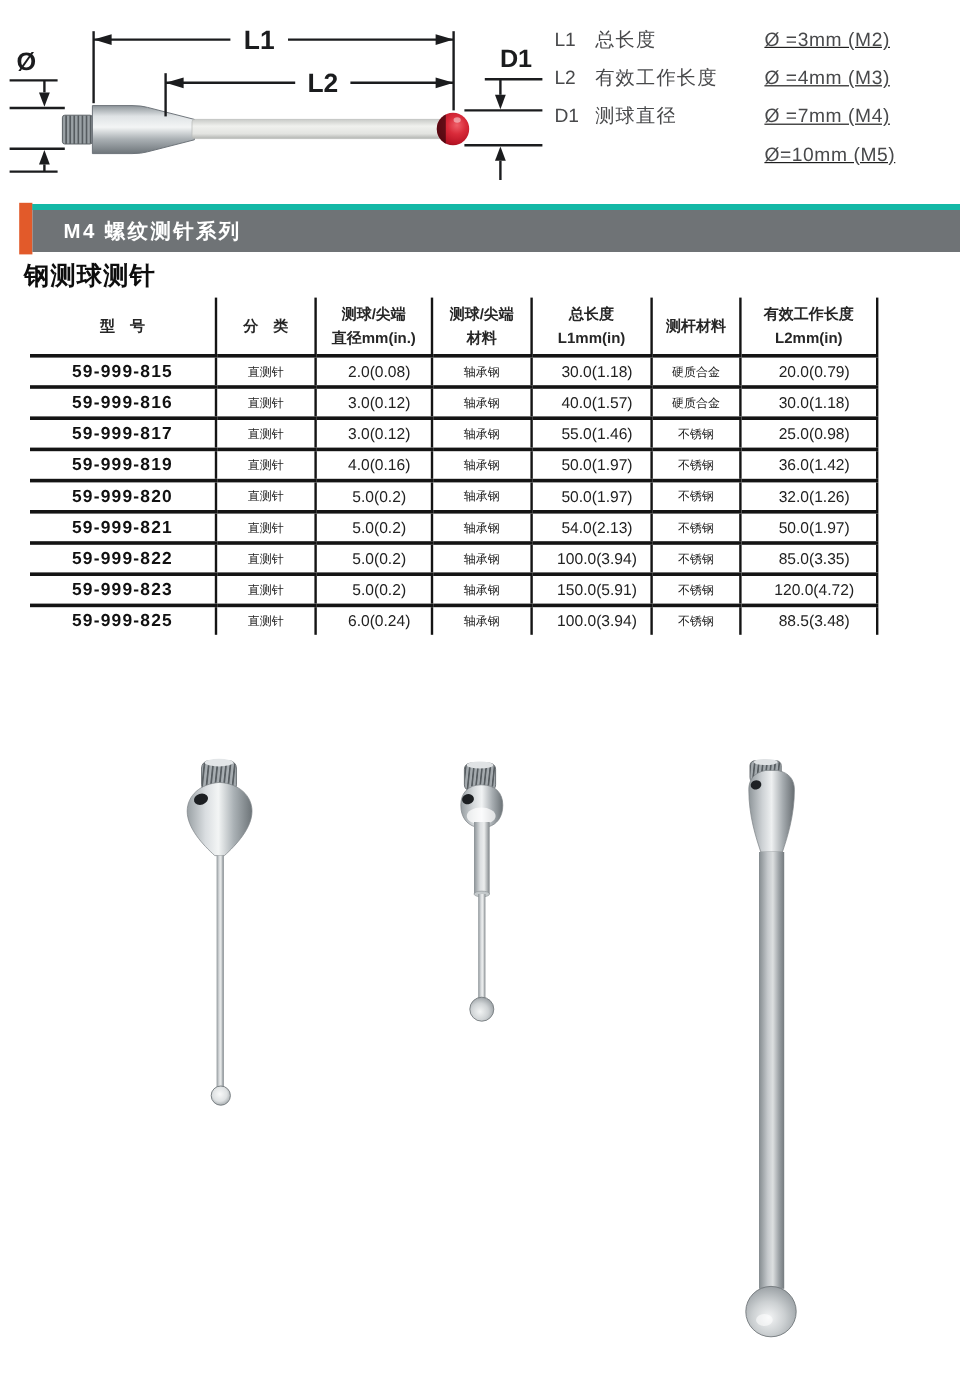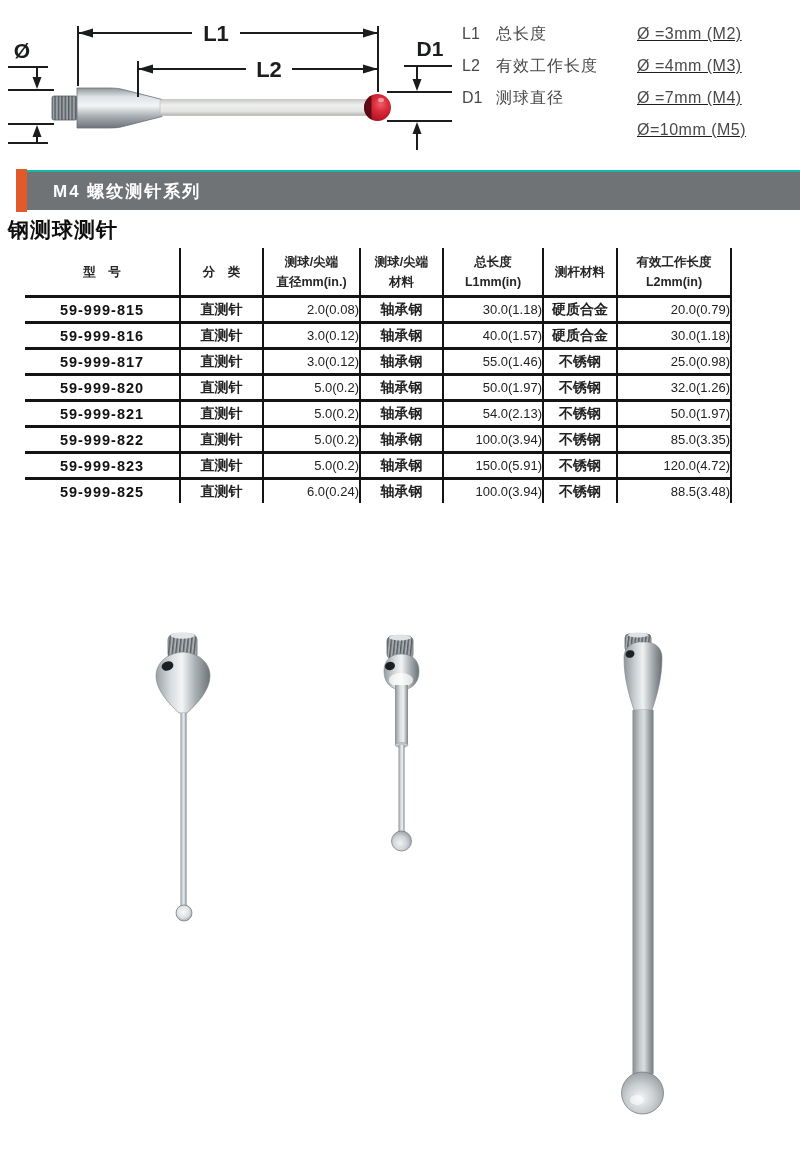--- a/index.html
+++ b/index.html
@@ -11,38 +11,38 @@
   .legend-left{position:absolute;left:462px;top:24px;}
   .legend-right{position:absolute;left:637px;top:24px;text-decoration:underline;}
   .legend-row{height:32px;display:flex;align-items:flex-start;color:#48494b;font-size:16px;line-height:20px;}
   .legend-code{width:34px;font-size:16px;color:#48494b;}
   .legend-text{letter-spacing:1px;}
   .thread-row{height:32px;color:#48494b;font-size:16px;line-height:20px;letter-spacing:0.5px;}
 
   
   .series-bar{position:absolute;top:169px;left:16px;width:784px;height:43px;display:flex;}
   .series-accent{width:11px;height:43px;}
-  .series-gray{flex:1;height:40px;margin-top:1px;border-top:2px solid #14b8a6;box-sizing:border-box;
+  .series-gray{flex:1;height:40px;margin-top:1px;border-top:5px solid #14b8a6;box-sizing:border-box;
                color:#ffffff;font-size:17px;font-weight:bold;letter-spacing:2px;
                display:flex;align-items:center;padding-left:26px;}
 
   
-  .section-title{position:absolute;top:216px;left:8px;font-size:21px;font-weight:bold;color:#0d0d0d;letter-spacing:1px;}
+  .section-title{position:absolute;top:216px;left:20px;font-size:21px;font-weight:bold;color:#0d0d0d;letter-spacing:1px;}
 
   
   .spec-table{position:absolute;top:248px;left:25px;border-collapse:collapse;table-layout:fixed;}
   .spec-table th,.spec-table td{border-right:2px solid #141414;border-bottom:3px solid #141414;
       padding:0;vertical-align:middle;overflow:hidden;white-space:nowrap;}
   .spec-table th{height:47px;font-size:12.5px;font-weight:bold;color:#262626;text-align:center;line-height:1.6;}
   .spec-table td{height:23px;font-size:13px;color:#222;}
   .spec-table tr td:last-child,.spec-table tr th:last-child{border-right:2px solid #141414;}
   .spec-table tbody tr:last-child td{border-bottom:none;}
   td.c0{font-weight:bold;font-size:14.5px;text-align:center;letter-spacing:1px;color:#111;}
-  td.c1,td.c3,td.c5{text-align:center;font-size:14px;font-weight:bold;}
-  td.c2,td.c4,td.c6{text-align:right;padding-left:9px;}
+  td.c1,td.c3,td.c5{text-align:center;font-size:10px;}
+  td.c2,td.c4,td.c6{text-align:center;padding-left:9px;}
 
   
   .product-svg{position:absolute;}
   #product-short{left:145px;top:630px;}
   #product-medium{left:358px;top:626px;}
   #product-long{left:588px;top:628px;}
 
   .dim-label{font-weight:bold;fill:#1b1c1e;}
 </style>
 </head>
@@ -217,20 +217,29 @@
           <td class="c6">30.0(1.18)</td>
         </tr>
         <tr>
           <td class="c0">59-999-817</td>
           <td class="c1">直测针</td>
           <td class="c2">3.0(0.12)</td>
           <td class="c3">轴承钢</td>
           <td class="c4">55.0(1.46)</td>
           <td class="c5">不锈钢</td>
           <td class="c6">25.0(0.98)</td>
+        </tr>
+        <tr>
+          <td class="c0">59-999-819</td>
+          <td class="c1">直测针</td>
+          <td class="c2">4.0(0.16)</td>
+          <td class="c3">轴承钢</td>
+          <td class="c4">50.0(1.97)</td>
+          <td class="c5">不锈钢</td>
+          <td class="c6">36.0(1.42)</td>
         </tr>
         <tr>
           <td class="c0">59-999-820</td>
           <td class="c1">直测针</td>
           <td class="c2">5.0(0.2)</td>
           <td class="c3">轴承钢</td>
           <td class="c4">50.0(1.97)</td>
           <td class="c5">不锈钢</td>
           <td class="c6">32.0(1.26)</td>
         </tr>

